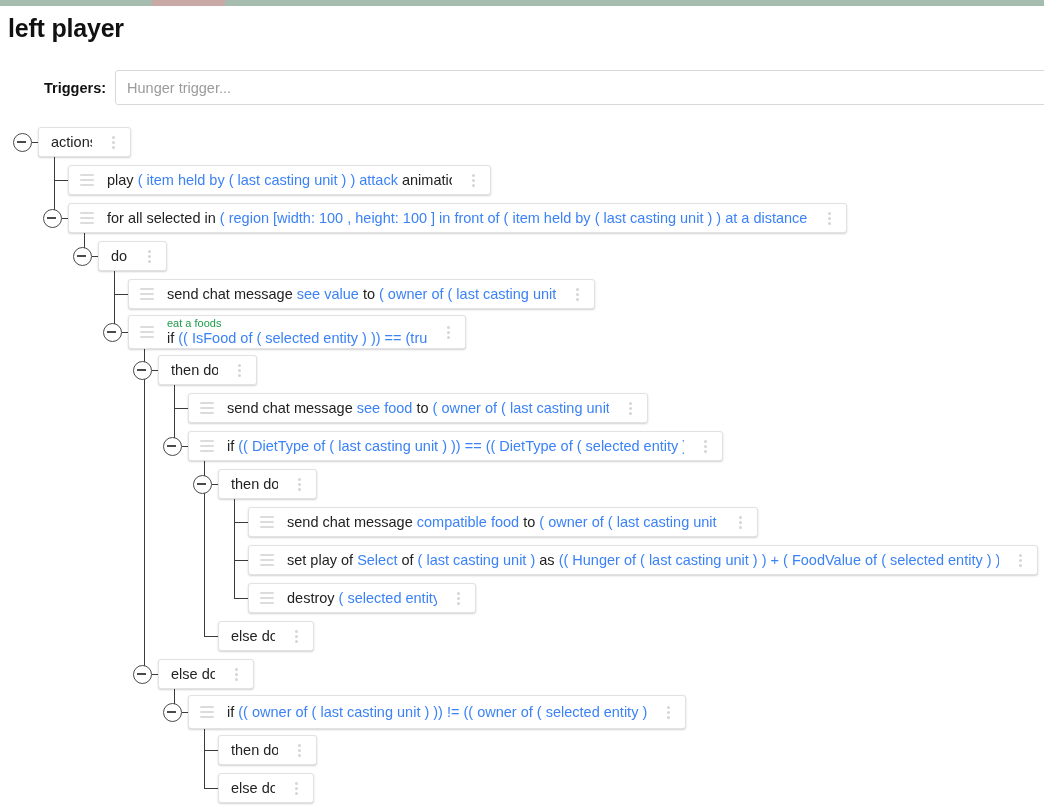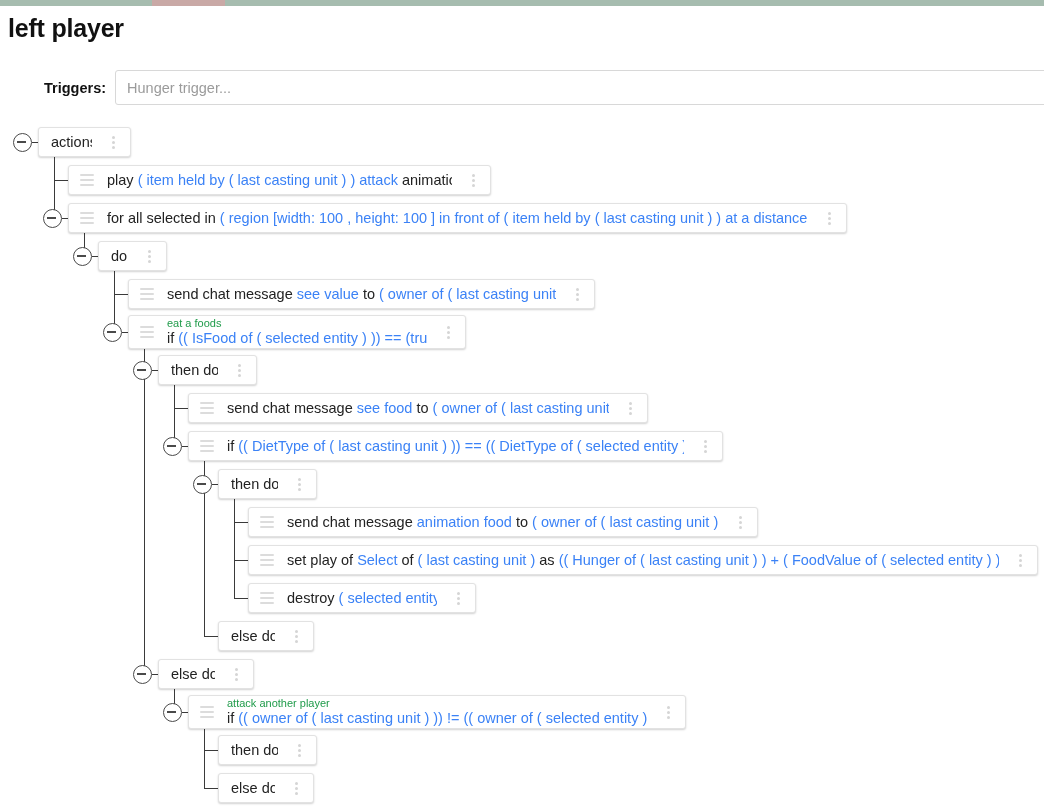--- a/index.html
+++ b/index.html
@@ -320,21 +320,21 @@
         <i></i>
       </span>
     </div>
     <div class="node" style="left: 248px; top: 385px; width: 510px;">
       <span class="handle">
         <i></i>
         <i></i>
         <i></i>
       </span>
       <span class="" style="flex: 1 1 0%; overflow: hidden;">
-        <div class="label"><span class="kw">send chat message </span><span class="exp">animation food</span><span class="kw"> to </span><span class="exp">( owner of ( last casting unit ) )</span></div>
+        <div class="label"><span class="kw">send chat message </span><span class="exp">compatible food</span><span class="kw"> to </span><span class="exp">( owner of ( last casting unit ) )</span></div>
       </span>
       <span class="kebab">
         <i></i>
         <i></i>
         <i></i>
       </span>
     </div>
     <div class="node" style="left: 248px; top: 423px; width: 790px;">
       <span class="handle">
         <i></i>
@@ -385,21 +385,20 @@
         <i></i>
       </span>
     </div>
     <div class="node tall" style="left: 188px; top: 573px; width: 498px;">
       <span class="handle">
         <i></i>
         <i></i>
         <i></i>
       </span>
       <span class="labelwrap" style="flex: 1 1 0%; overflow: hidden;">
-        <div class="comment">attack another player</div>
         <div class="cond"><span class="kw">if </span><span class="exp">(( owner of ( last casting unit ) )) != (( owner of ( selected entity ) ))</span></div>
       </span>
       <span class="kebab">
         <i></i>
         <i></i>
         <i></i>
       </span>
     </div>
     <div class="node" style="left: 218px; top: 613px; width: 99px;">
       <span class="" style="flex: 1 1 0%; overflow: hidden;">

